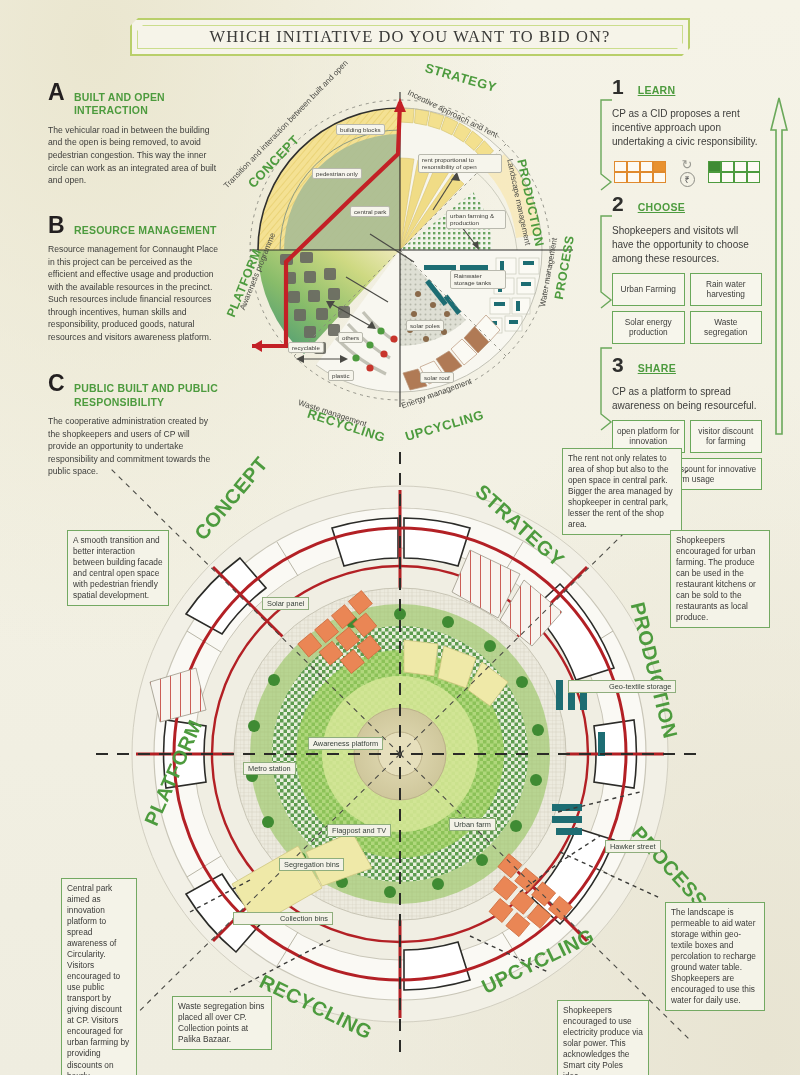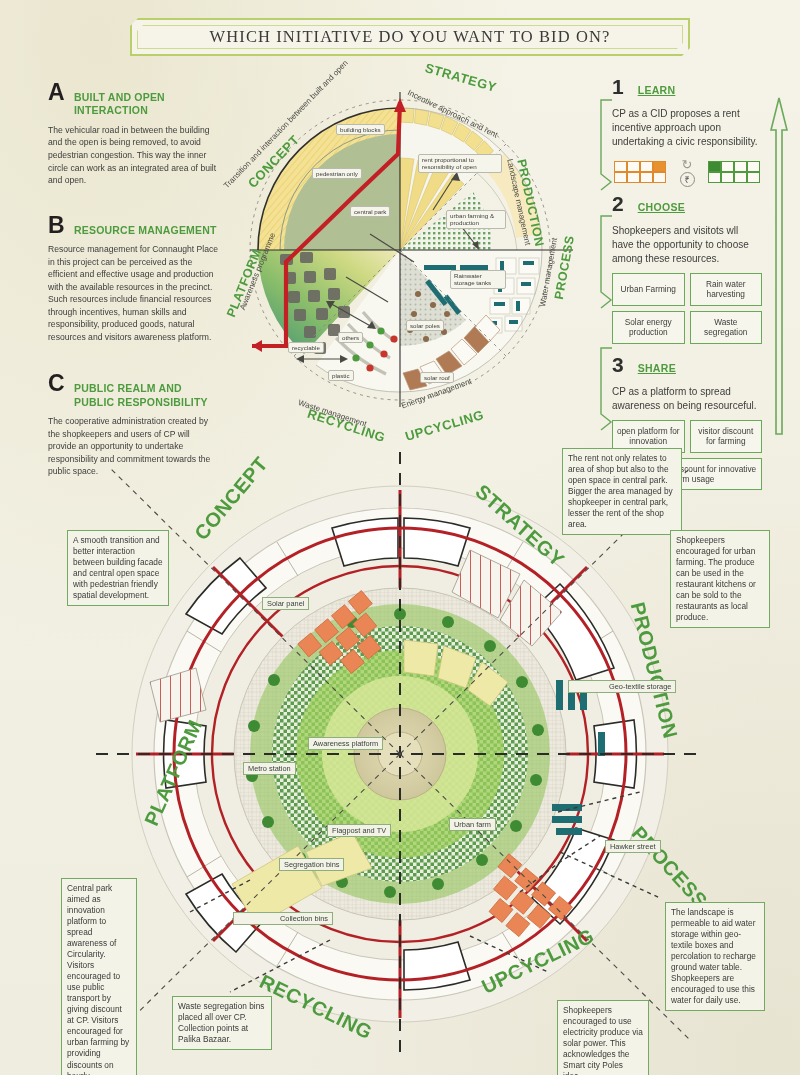--- a/index.html
+++ b/index.html
@@ -141,21 +141,21 @@
     <div class="sec sec-b">
       <div class="sec-head">
         <div class="sec-letter">B</div>
         <div class="sec-title">RESOURCE MANAGEMENT</div>
       </div>
       <div class="sec-body">Resource management for Connaught Place in this project can be perceived as the efficient and effective usage and production with the available resources in the precinct. Such resources include financial resources through incentives, human skills and responsibility, produced goods, natural resources and visitors awareness platform.</div>
     </div>
     <div class="sec sec-c">
       <div class="sec-head">
         <div class="sec-letter">C</div>
-        <div class="sec-title">PUBLIC REALM AND PUBLIC RESPONSIBILITY</div>
+        <div class="sec-title">PUBLIC BUILT AND PUBLIC RESPONSIBILITY</div>
       </div>
       <div class="sec-body">The cooperative administration created by the shopkeepers and users of CP will provide an opportunity to undertake responsibility and commitment towards the public space.</div>
     </div>
   </div>
 
   <div class="left-brackets">
     <svg viewBox="0 0 16 345" preserveAspectRatio="none">
       <path d="M14 4 L3 4 L3 78 L13 86 L3 94" fill="none" stroke="#6aa85a" stroke-width="1.4"></path>
       <path d="M14 120 L3 120 L3 196 L13 204 L3 212" fill="none" stroke="#6aa85a" stroke-width="1.4"></path>
       <path d="M14 252 L3 252 L3 318 L13 326 L3 334" fill="none" stroke="#6aa85a" stroke-width="1.4"></path>

